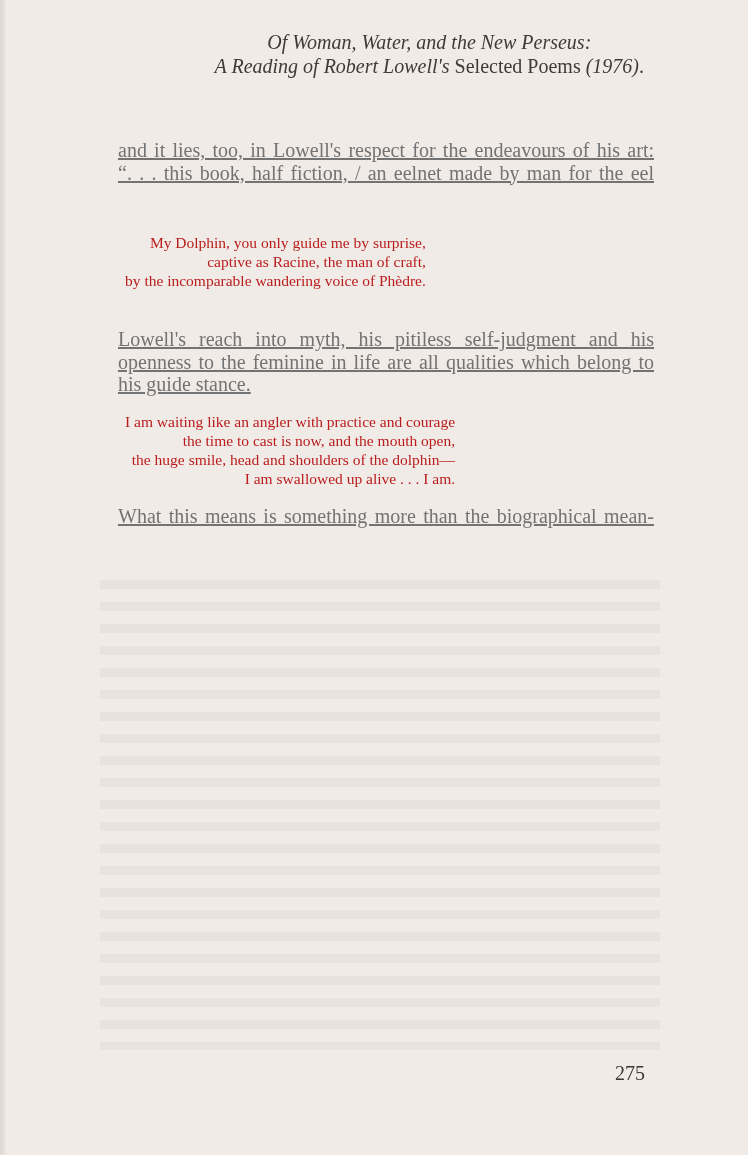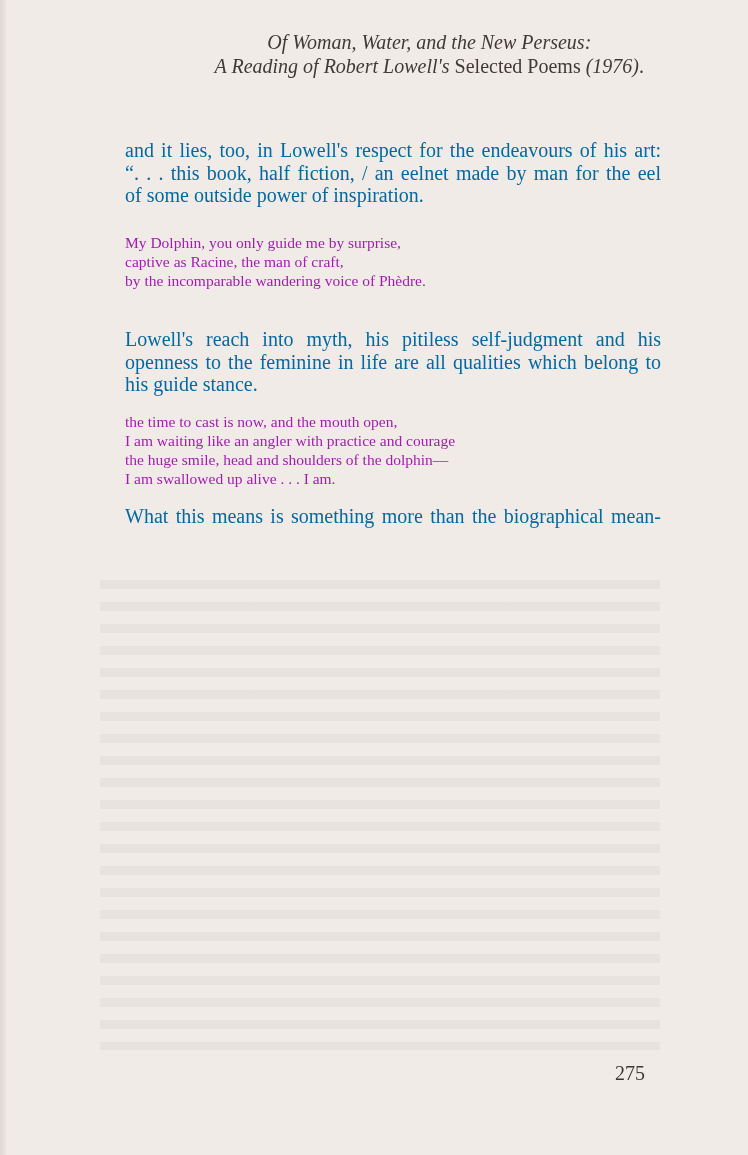--- a/index.html
+++ b/index.html
@@ -29,43 +29,45 @@
       top: 30px;
       text-align: center;
       font-size: 20px;
       line-height: 24px;
       color: #3f3a38;
     }
     .running-head .it { font-style: italic; }
     .running-head .rm { font-style: normal; }
     .prose {
       position: absolute;
-      left: 125px;
+      left: 118px;
       width: 536px;
       font-size: 20px;
       line-height: 22.5px;
       text-align: justify;
       text-align-last: left;
-      color: #0369a1;
+      color: #737373;
+      text-decoration: underline;
     }
     .prose .line {
       display: block;
       text-align: justify;
       text-align-last: justify;
       white-space: nowrap;
     }
     .prose .line.last {
       text-align-last: left;
     }
     .poem {
       position: absolute;
       left: 125px;
       font-size: 15.5px;
       line-height: 19px;
-      color: #a21caf;
+      color: #b91c1c;
+      text-align: right;
     }
     .poem .verse { display: block; white-space: nowrap; }
     .page-number {
       position: absolute;
       left: 615px;
       top: 1062px;
       font-size: 20px;
       color: #3b3735;
     }
     .bleed {
@@ -89,38 +91,37 @@
     <span class="it">Of Woman, Water, and the New Perseus:</span>
   </div>
   <div>
     <span class="it">A Reading of Robert Lowell's</span><span class="rm"> Selected Poems </span><span class="it">(1976)</span><span class="rm">.</span>
   </div>
 </header>
 
 <section class="prose" style="top:139px;">
   <span class="line">and it lies, too, in Lowell's respect for the endeavours of his art:</span>
   <span class="line">“. . . this book, half fiction, / an eelnet made by man for the eel</span>
-  <span class="line last">of some outside power of inspiration.</span>
 </section>
 
 <section class="poem" style="top:233px;">
   <span class="verse">My Dolphin, you only guide me by surprise,</span>
   <span class="verse">captive as Racine, the man of craft,</span>
   <span class="verse">by the incomparable wandering voice of Phèdre.</span>
 </section>
 
 <section class="prose" style="top:328px;">
   <span class="line">Lowell's reach into myth, his pitiless self-judgment and his</span>
   <span class="line">openness to the feminine in life are all qualities which belong to</span>
   <span class="line last">his guide stance.</span>
 </section>
 
 <section class="poem" style="top:412px;">
+  <span class="verse">I am waiting like an angler with practice and courage</span>
   <span class="verse">the time to cast is now, and the mouth open,</span>
-  <span class="verse">I am waiting like an angler with practice and courage</span>
   <span class="verse">the huge smile, head and shoulders of the dolphin—</span>
   <span class="verse">I am swallowed up alive . . . I am.</span>
 </section>
 
 <section class="prose" style="top:505px;">
   <span class="line">What this means is something more than the biographical mean-</span>
 </section>
 
 <div class="page-number">275</div>
 

